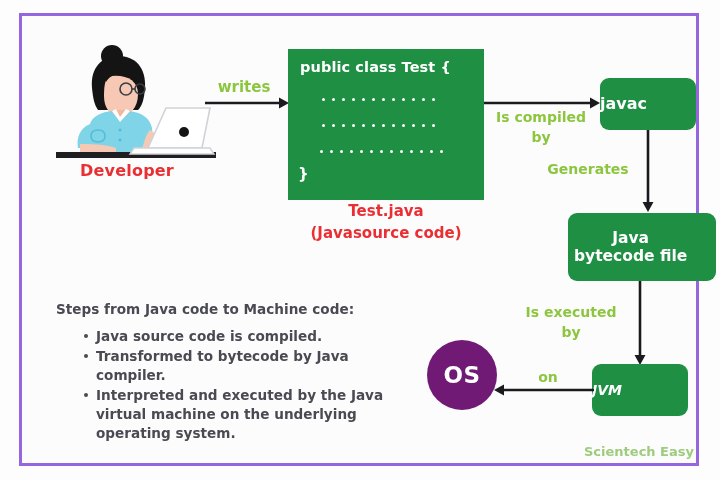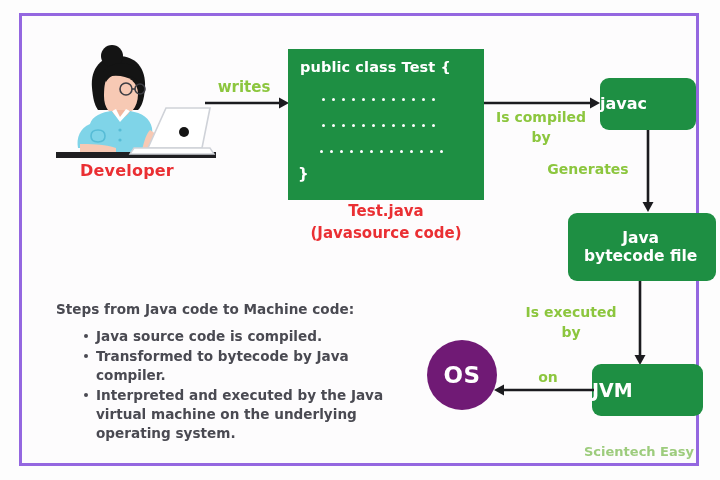--- a/index.html
+++ b/index.html
@@ -71,22 +71,22 @@
   .gbox{
     position:absolute;
     background:#1e8f43;
     border-radius:9px;
     color:#ffffff;font-weight:bold;
     display:flex;align-items:center;justify-content:flex-start;
     text-align:center;line-height:1.18;
     box-sizing:border-box;
   }
   #box-javac{left:578px;top:62px;width:96px;height:52px;font-size:16px;}
-  #box-bytecode{left:546px;top:197px;width:148px;height:68px;font-size:15.5px;padding:0 16px;}
-  #box-jvm{left:570px;top:348px;width:111px;height:52px;font-size:19px;}
+  #box-bytecode{left:546px;top:197px;width:148px;height:68px;font-size:15.5px;padding:0 6px;}
+  #box-jvm{left:570px;top:348px;width:96px;height:52px;font-size:14px;font-style:italic;}
 
   
   .os-circle{
     position:absolute;left:405px;top:324px;width:70px;height:70px;
     background:#701a75;border-radius:50%;
     display:flex;align-items:center;justify-content:center;
     color:#ffffff;font-weight:bold;font-size:23px;letter-spacing:.5px;
   }
 
   

